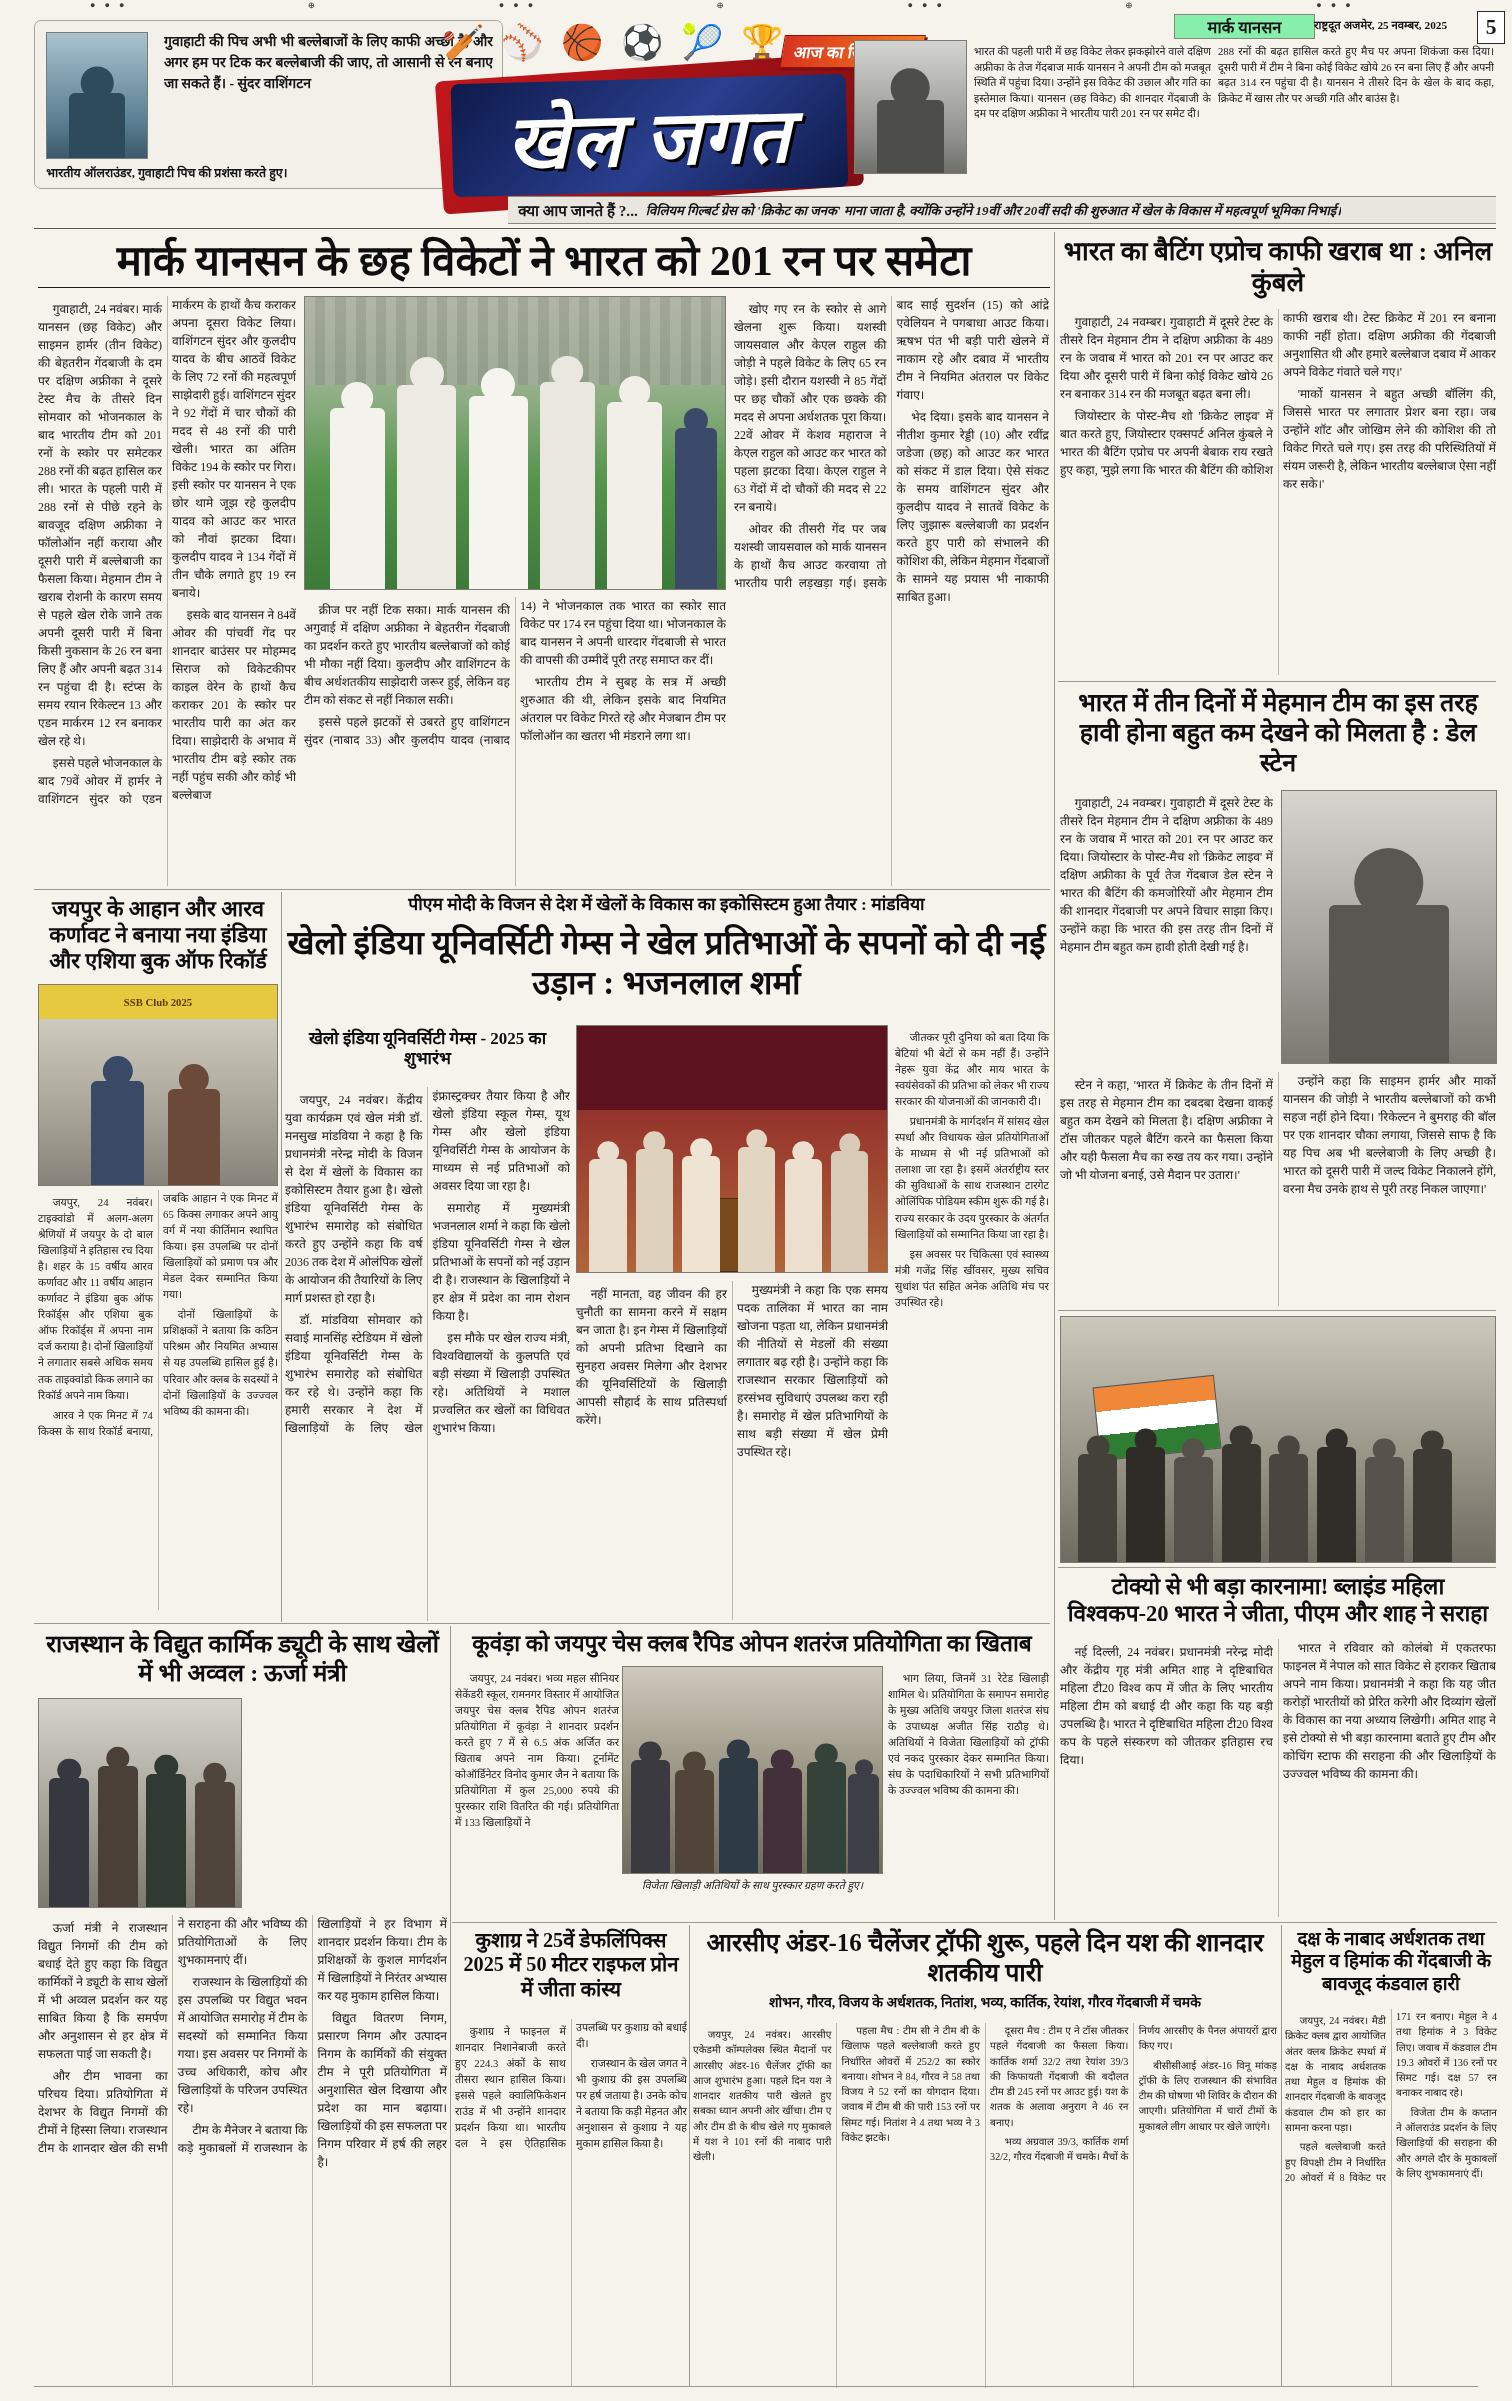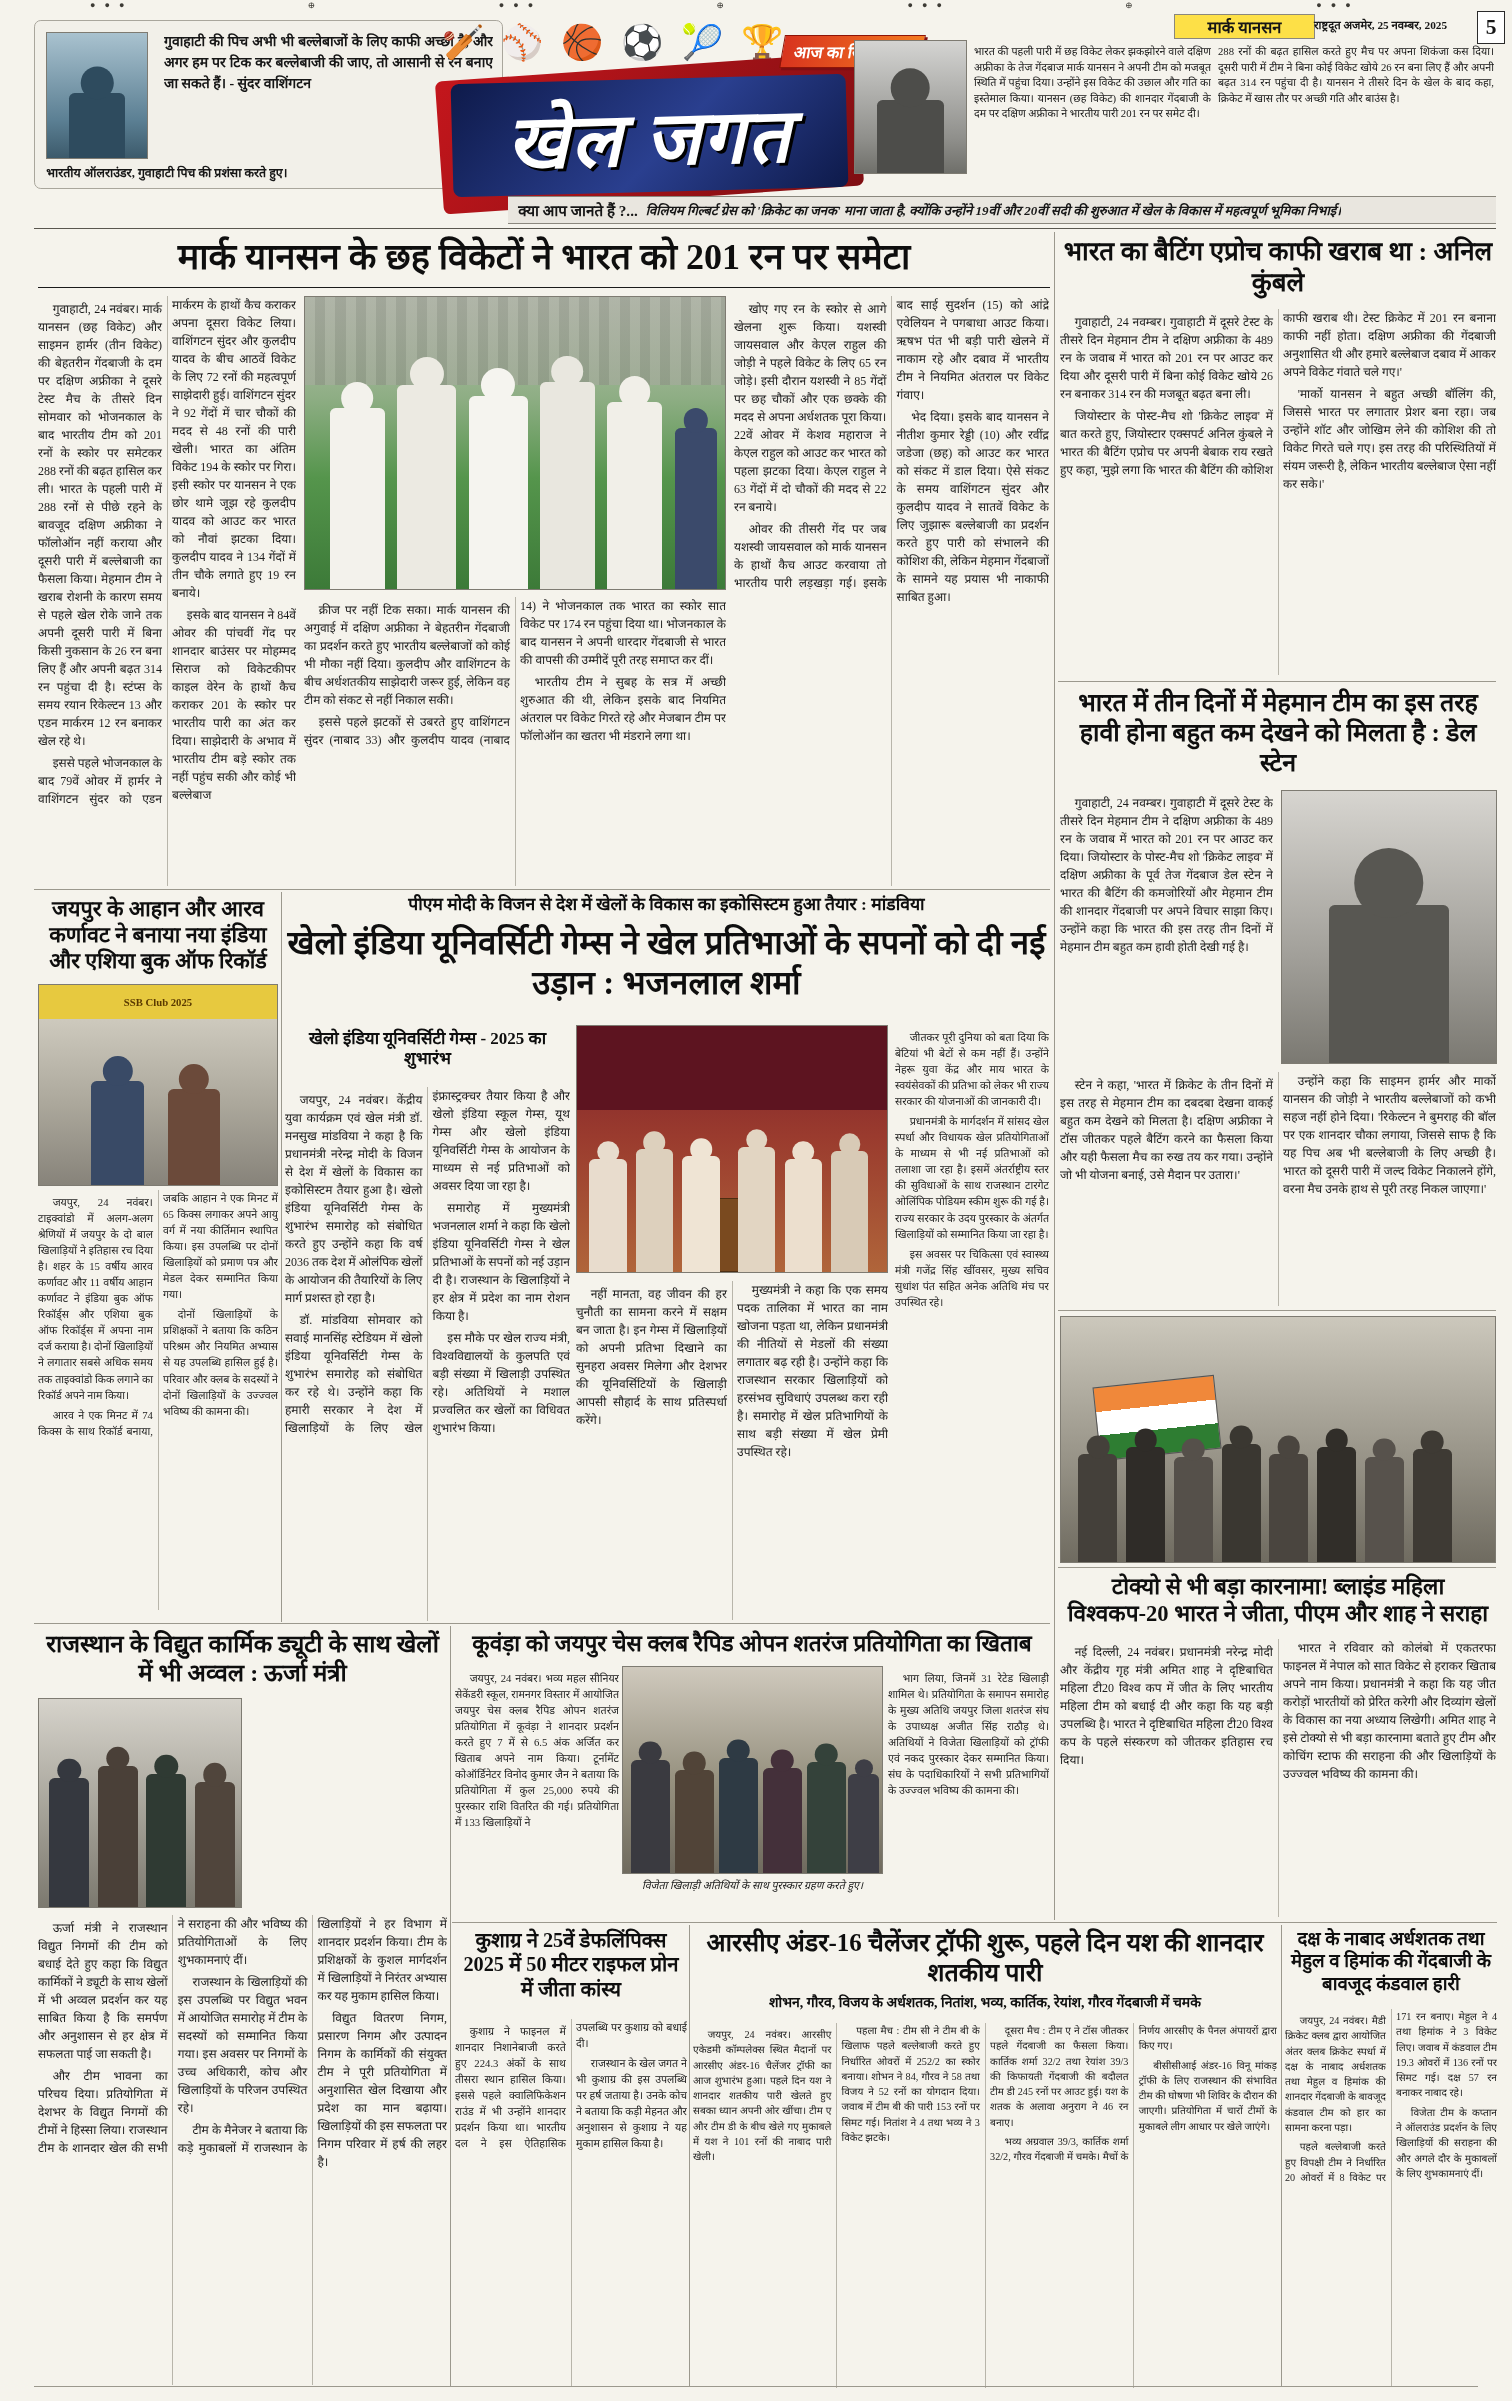--- a/index.html
+++ b/index.html
@@ -24,21 +24,21 @@
   
   #quote-box{left:34px;top:20px;width:469px;height:169px;border:0.6px solid #a9a69c;border-radius:6.8px;background:#f2f0e9}
   #quote-photo{left:11.3px;top:11.3px;width:102px;height:127px;position:absolute;border:0.6px solid #7e7b72;overflow:hidden;background:linear-gradient(180deg,#a9c2cf 0%,#5b7f93 70%,#3c5a6b 100%)}
   #quote-text{position:absolute;left:129px;top:10.2px;width:329px;height:128px;font-size:14px;font-weight:600;line-height:1.5;text-align:justify;overflow:hidden}
   #quote-caption{position:absolute;left:11.3px;top:143px;width:446px;font-size:12.4px;font-weight:700}
   #mh-ribbon{left:439px;top:67px;width:421px;height:133px;background:linear-gradient(135deg,#c4161c,#7f0e12);transform:rotate(-4deg);border-radius:6.8px}
   #mh-title{left:452px;top:79px;width:395px;height:113px;background:linear-gradient(135deg,#0e1a4a,#2a3f8f 55%,#0e1a4a);color:#fff;font-size:75px;font-weight:700;font-style:italic;display:flex;align-items:center;justify-content:center;border-radius:8px;text-shadow:2.8px 2.8px 0 #000;letter-spacing:2.3px;transform:rotate(-1.5deg)}
   #mh-icons{left:442px;top:21.5px;font-size:34px;letter-spacing:4.5px}
   #potd-badge{left:782px;top:35px;width:141px;height:33px;background:linear-gradient(90deg,#d8341e,#f47b20);color:#fff;font-size:16.4px;font-weight:700;display:flex;align-items:center;justify-content:center;transform:skewX(-10deg);border:1.1px solid #8e1407;box-shadow:2.3px 2.3px 0 #7f0e12}
   #potd-photo{left:854px;top:40px;width:113px;height:134px;background:linear-gradient(180deg,#d4d4d2 0%,#8e8e8a 75%,#6f6f6a 100%)}
-  #potd-name{left:1174px;top:14px;width:141px;height:25px;background:#fde047;border:0.6px solid #8a877d;font-size:16.4px;font-weight:700;display:flex;align-items:center;justify-content:center}
+  #potd-name{left:1174px;top:14px;width:141px;height:25px;background:#86efac;border:0.6px solid #8a877d;font-size:16.4px;font-weight:700;display:flex;align-items:center;justify-content:center}
   #np-name{left:1314px;top:17px;width:159px;font-size:11.3px;font-weight:700;text-align:left}
   #page-num{left:1477px;top:11.3px;width:28px;height:33px;border:1.7px solid #2a2a2a;font-size:21.5px;font-weight:700;display:flex;align-items:center;justify-content:center;background:#fff}
   .potd-col{font-size:10.7px;line-height:1.45;text-align:justify;overflow:hidden}
   #know-strip{left:508px;top:196px;width:988px;height:28px;background:#e9e6df;border-top:0.6px solid #8a877d;border-bottom:0.6px solid #8a877d;display:flex;align-items:center;gap:8px;padding:0 10.2px;overflow:hidden}
   #know-lead{font-size:15.2px;font-weight:800;white-space:nowrap}
   #know-rest{font-size:13px;font-weight:700;font-style:italic;white-space:nowrap;overflow:hidden}
   #footer{left:34px;top:2390px;width:1444px;display:flex;justify-content:space-around;font-size:9px;color:#3d3b35}
   #footer p{margin:0;text-indent:0;letter-spacing:3.4px}
   .cap{font-style:italic}
   .flag{position:absolute;border:0.6px solid #555;background:linear-gradient(180deg,#f0883a 0 33%,#ffffff 33% 66%,#2e7d32 66% 100%)}
@@ -73,21 +73,21 @@
   <div class="abs potd-col" style="left:1218px;top:44px;width:276px;height:137px">288 रनों की बढ़त हासिल करते हुए मैच पर अपना शिकंजा कस दिया। दूसरी पारी में टीम ने बिना कोई विकेट खोये 26 रन बना लिए हैं और अपनी बढ़त 314 रन पहुंचा दी है। यानसन ने तीसरे दिन के खेल के बाद कहा, क्रिकेट में खास तौर पर अच्छी गति और बाउंस है।</div>
 
   <div id="np-name" class="abs">राष्ट्रदूत अजमेर, 25 नवम्बर, 2025</div>
   <div id="page-num" class="abs">5</div>
 
   <div id="know-strip" class="abs">
     <span id="know-lead">क्या आप जानते हैं ?...</span>
     <span id="know-rest">विलियम गिल्बर्ट ग्रेस को 'क्रिकेट का जनक' माना जाता है, क्योंकि उन्होंने 19वीं और 20वीं सदी की शुरुआत में खेल के विकास में महत्वपूर्ण भूमिका निभाई।</span>
   </div>
 
-  <div class="abs headline center" style="left:38px;top:236px;width:1012px;font-size:36px;padding-bottom:8px;border-bottom:1.7px solid #1a1a1a">मार्क यानसन के छह विकेटों ने भारत को 201 रन पर समेटा</div>
+  <div class="abs headline center" style="left:38px;top:236px;width:1012px;font-size:42px;padding-bottom:1px;border-bottom:1.7px solid #1a1a1a">मार्क यानसन के छह विकेटों ने भारत को 201 रन पर समेटा</div>
 
   <div class="photo" style="left:304px;top:296px;width:422px;height:294px;background:linear-gradient(180deg,#b9c4b2 0%,#8fae85 34%,#55954c 62%,#3c7a38 100%)">
     <span class="crowd"></span>
     <span class="pp" style="left:6%;width:13%;height:62%;background:#f3f2ec"></span>
     <span class="pp" style="left:22%;width:14%;height:70%;background:#eceae2"></span>
     <span class="pp" style="left:39%;width:14%;height:66%;background:#f5f4ef"></span>
     <span class="pp" style="left:56%;width:13%;height:71%;background:#e9e7df"></span>
     <span class="pp" style="left:72%;width:13%;height:64%;background:#f1efe8"></span>
     <span class="pp" style="left:88%;width:10%;height:55%;background:#3b4a6b"></span>
   </div>

